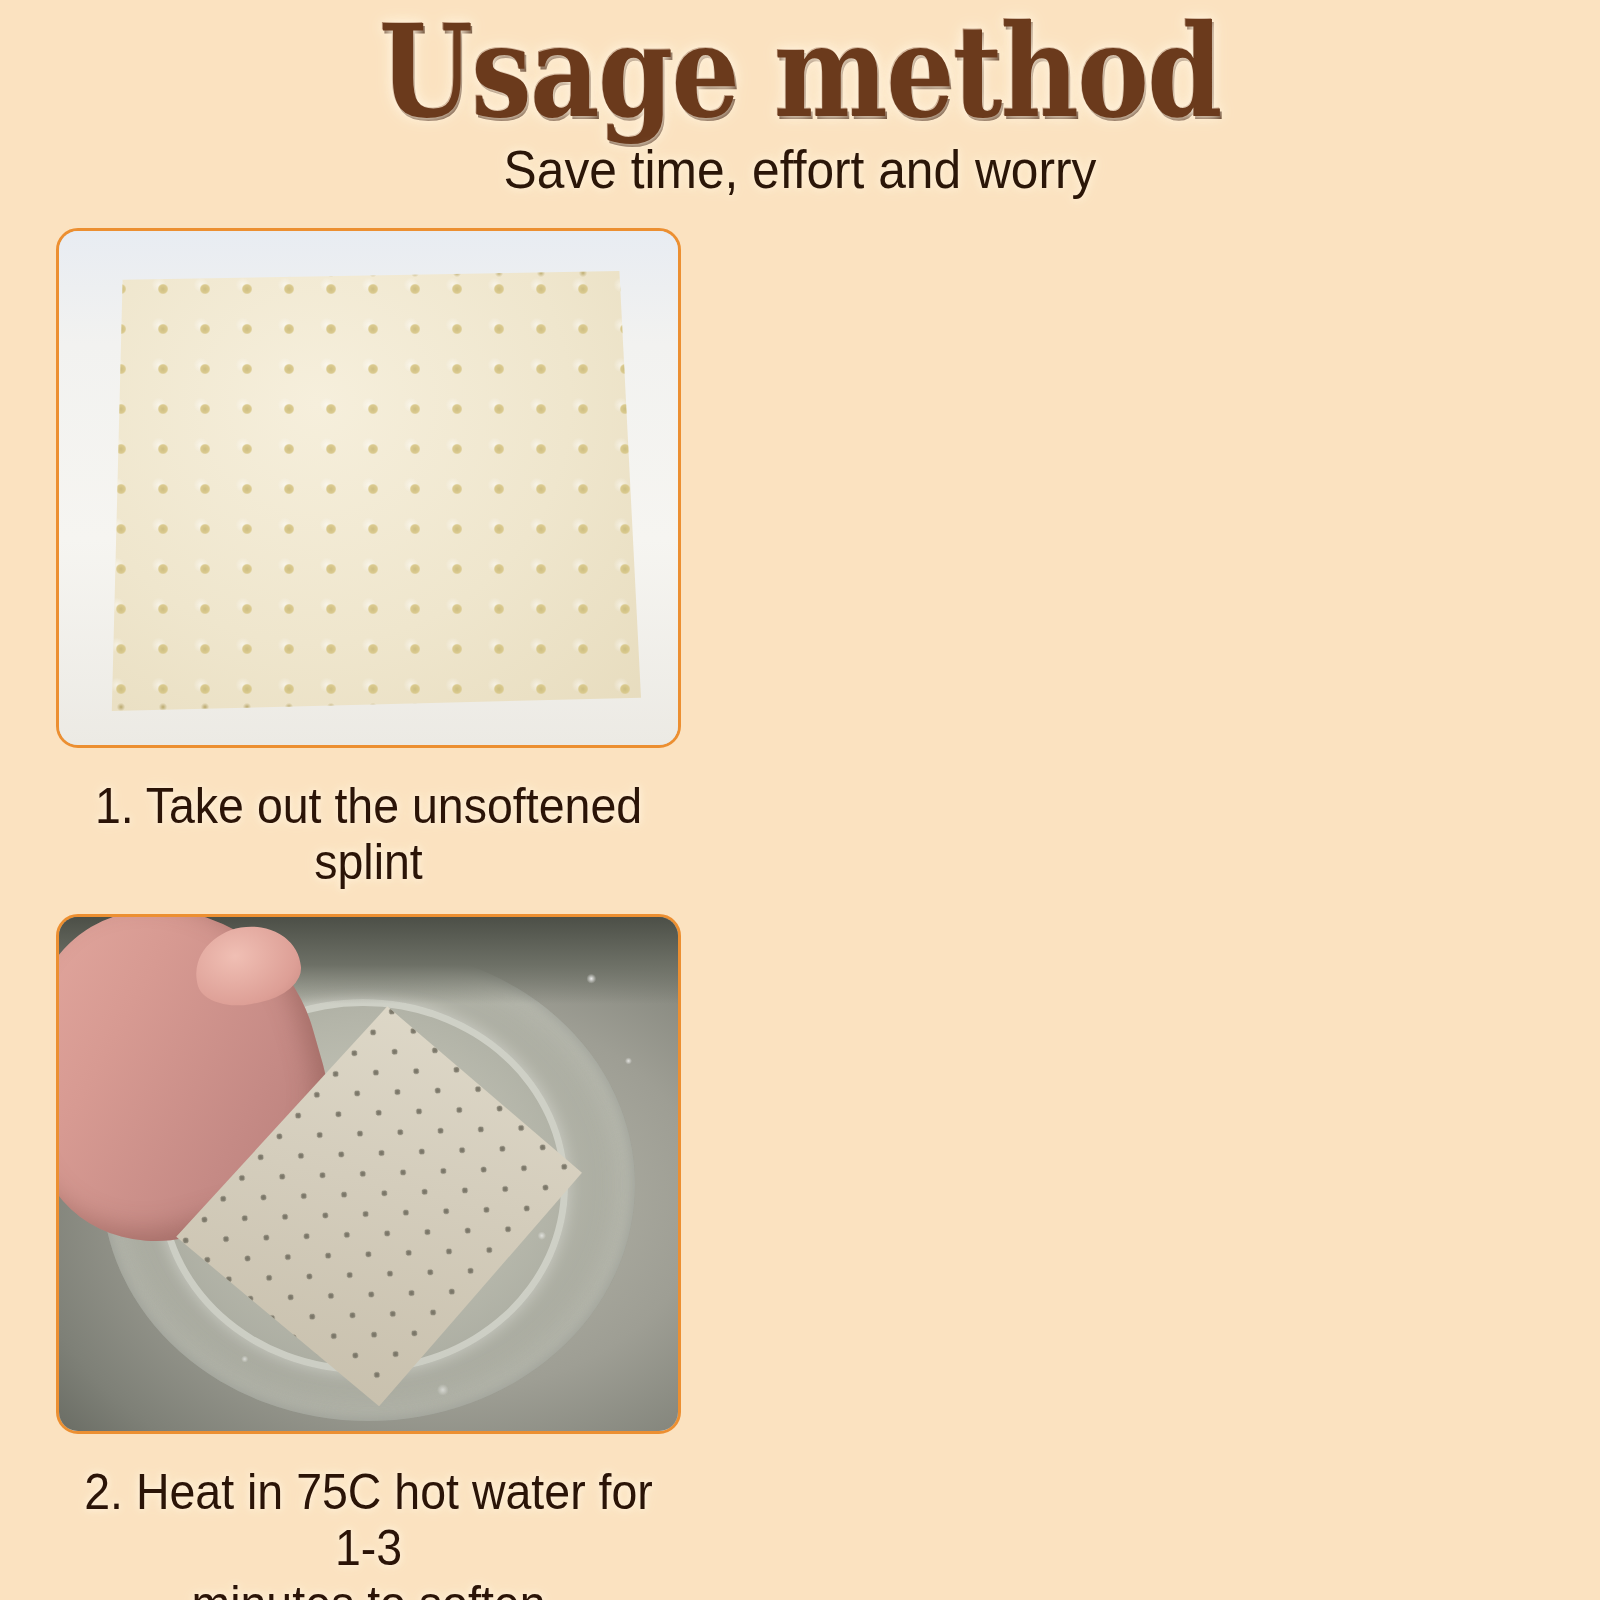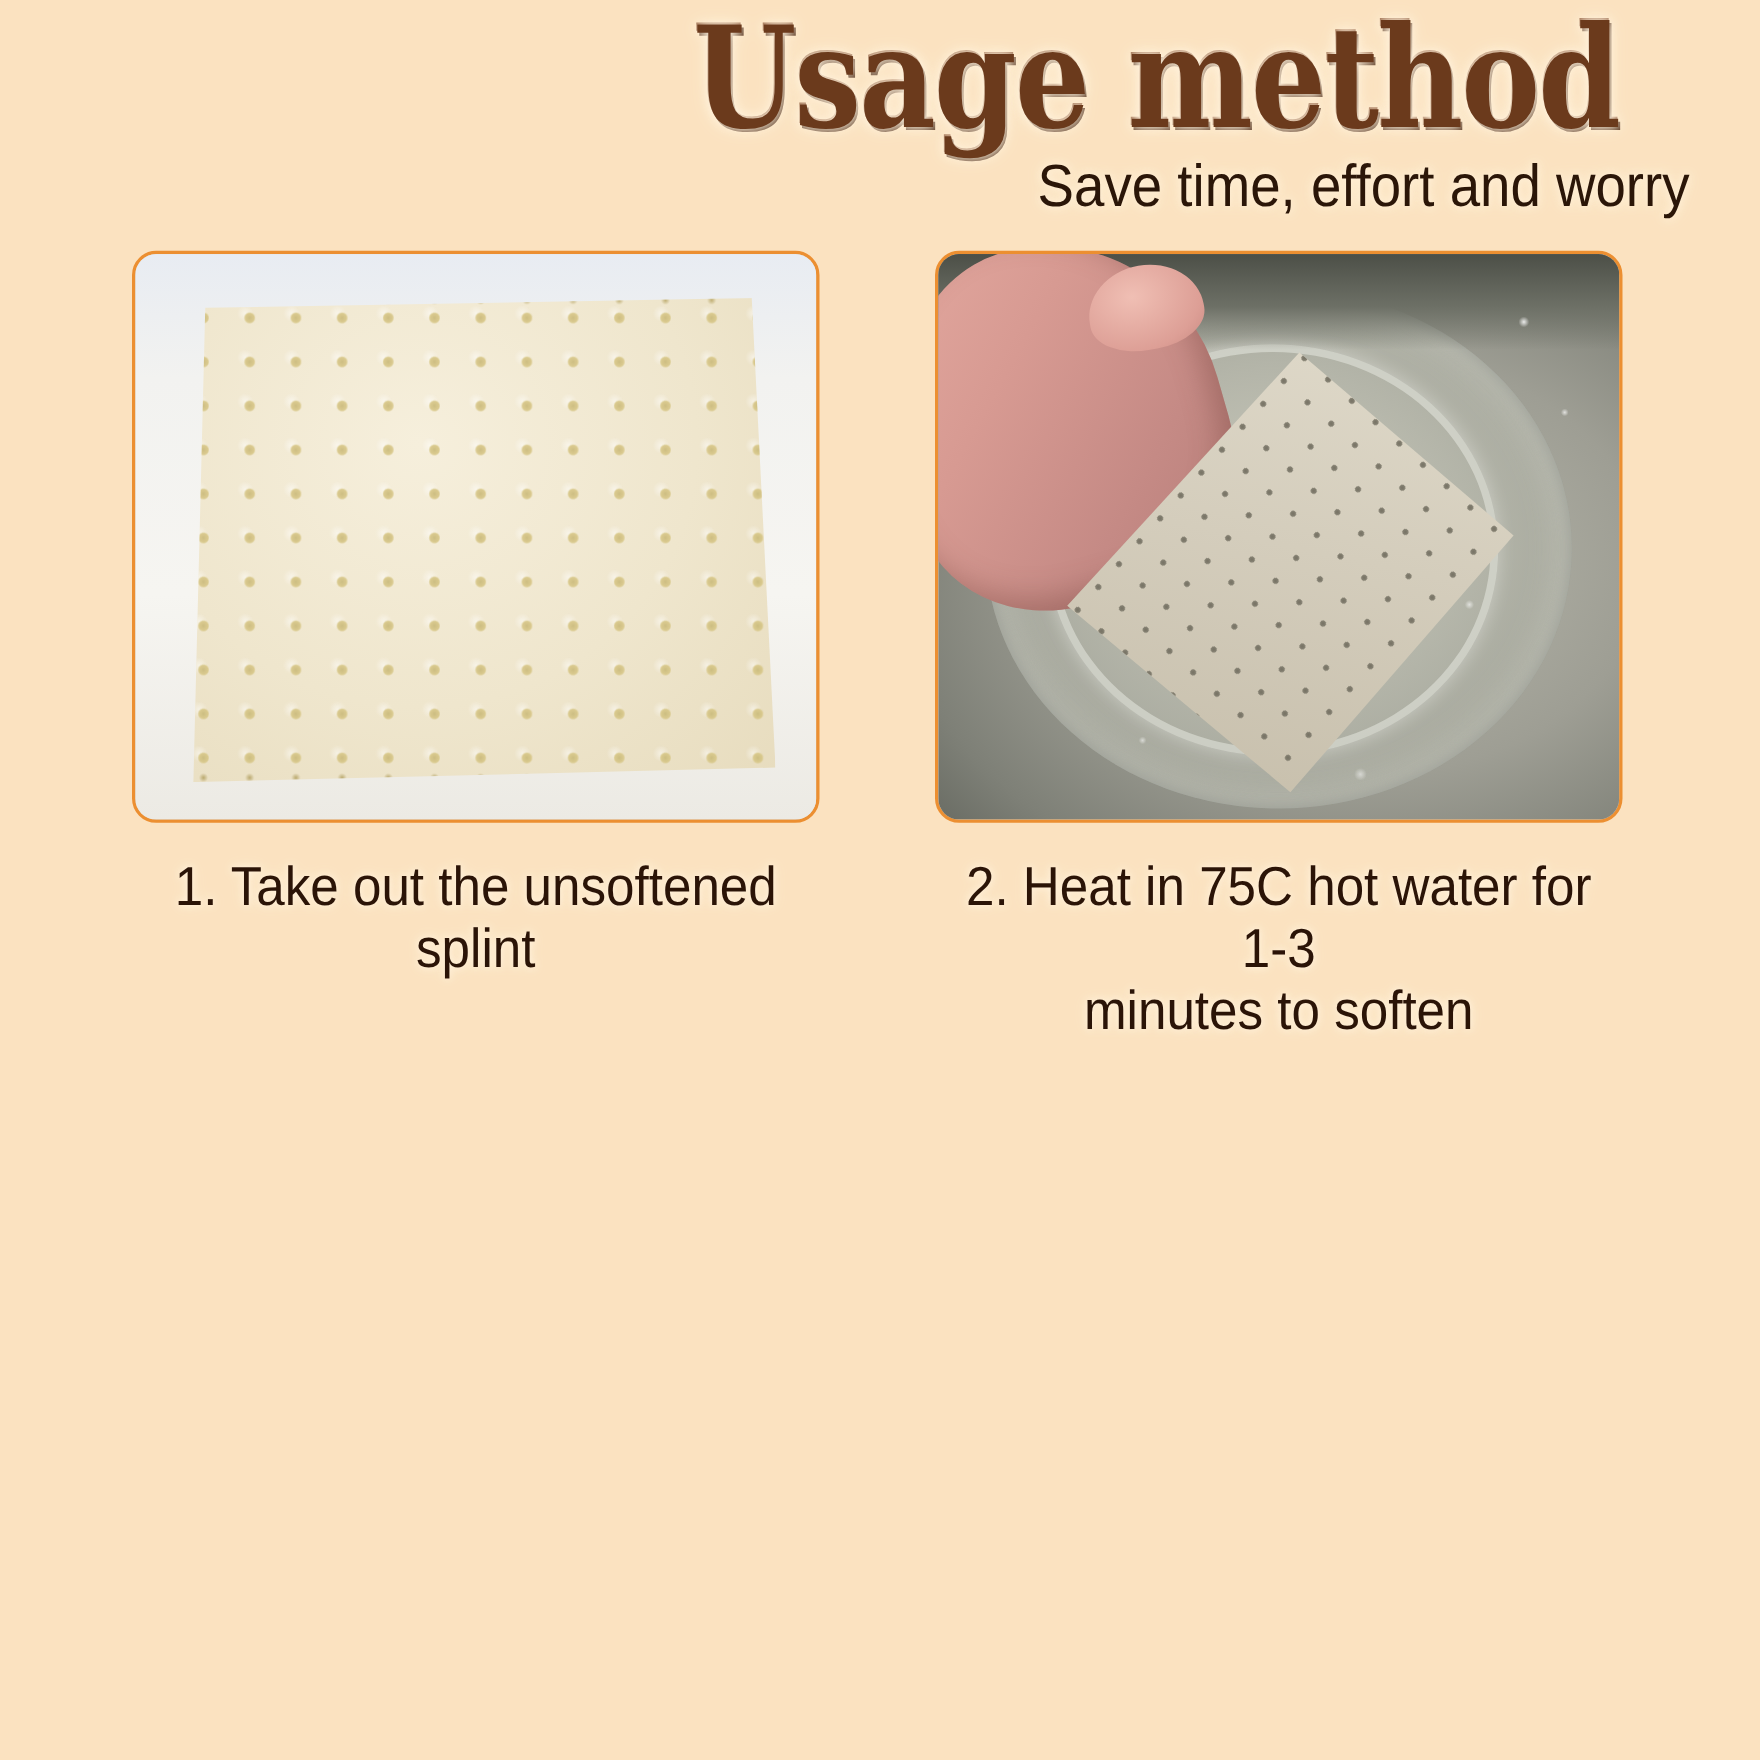--- a/index.html
+++ b/index.html
@@ -12,21 +12,21 @@
     background: #fbe2c0;
     font-family: "Liberation Sans", sans-serif;
     overflow: hidden;
     position: relative;
   }
 
   
   #header {
     width: 1600px;
     padding-top: 6px;
-    text-align: right;
+    text-align: center;
   }
   #main-title {
     font-family: "DejaVu Serif", serif;
     font-weight: bold;
     font-size: 128px;
     line-height: 1.02;
     letter-spacing: -2px;
     color: #6b3a1c;
     transform: scaleX(0.84);
     transform-origin: center top;
@@ -51,25 +51,25 @@
     white-space: nowrap;
   }
 
   
   #steps-grid {
     position: absolute;
     left: 0;
     top: 228px;
     width: 1600px;
     display: grid;
-    grid-template-columns: 1fr 1fr;
+    grid-template-columns: 1fr;
     grid-template-rows: auto auto;
     column-gap: 100px;
     row-gap: 6px;
-    padding: 0 120px;
+    padding: 0 56px;
     box-sizing: border-box;
   }
   .step {
     width: 625px;
   }
   .photo-frame {
     width: 625px;
     height: 520px;
     border: 3px solid #ec8f31;
     border-radius: 22px;

